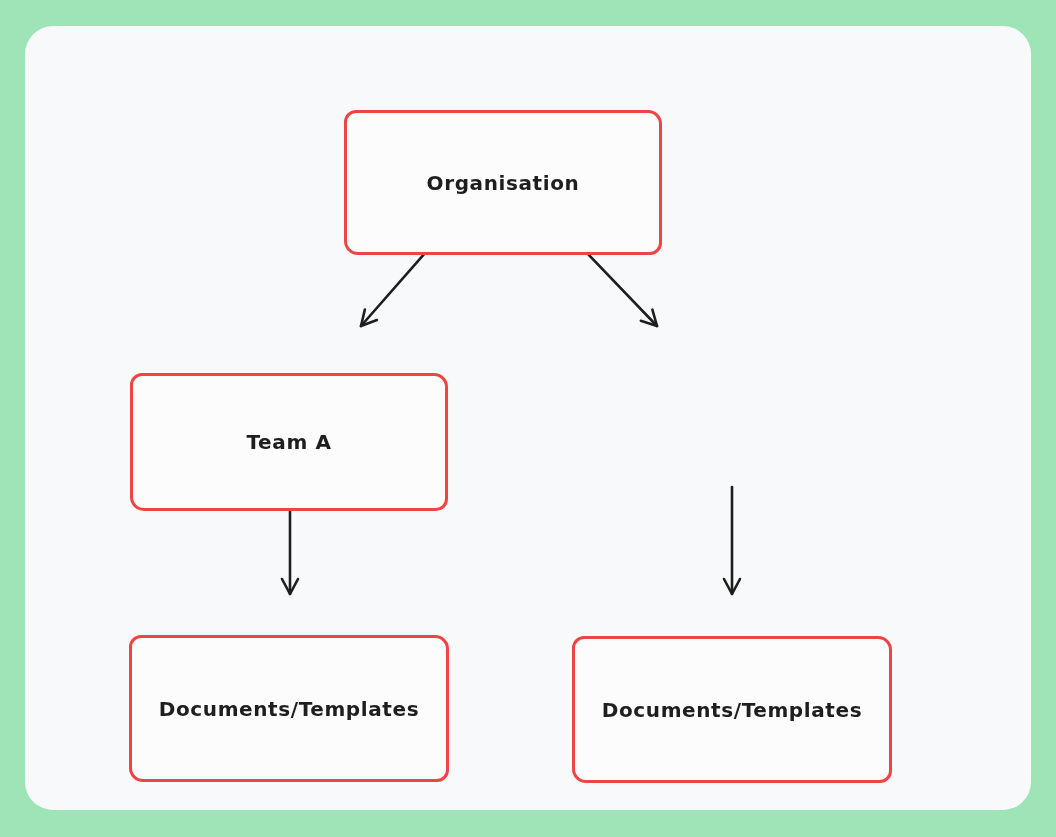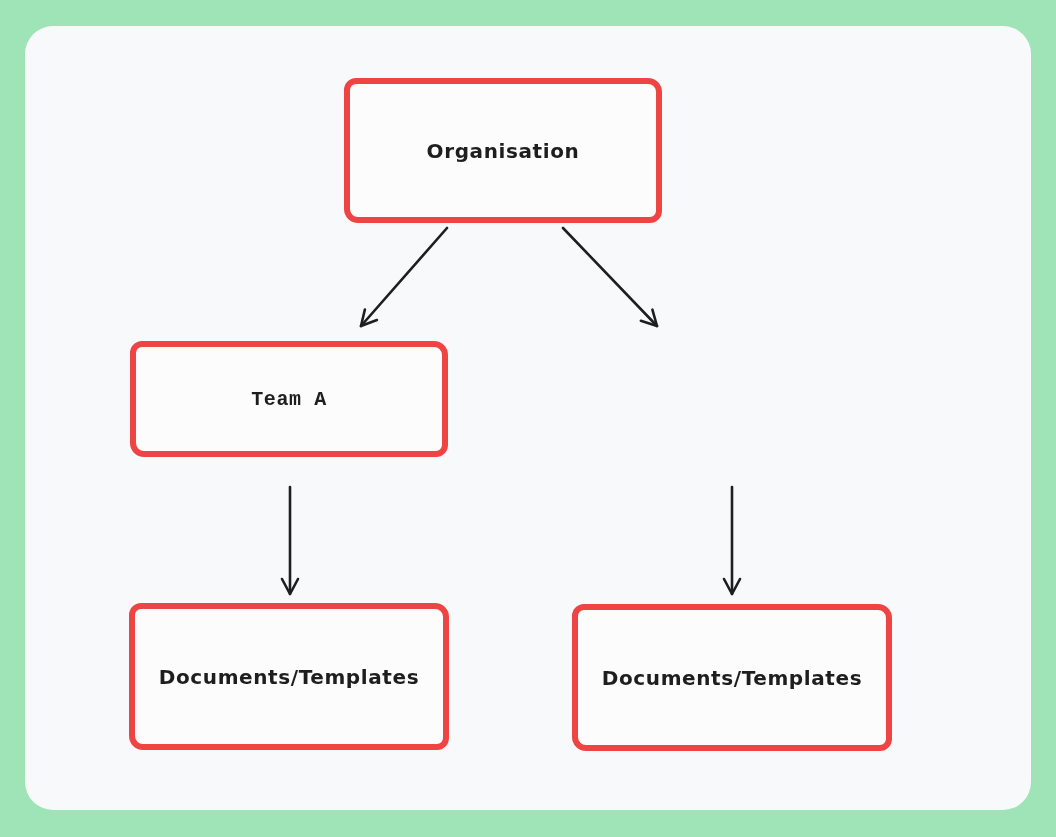--- a/index.html
+++ b/index.html
@@ -23,37 +23,38 @@
     background: #f8f9fb;
     border-radius: 28px;
   }
   .stage {
     position: absolute;
     inset: 0;
   }
   .node {
     position: absolute;
     background: #fcfcfd;
-    border: 6px solid #ef4444;
+    border: 3px solid #ef4444;
     border-radius: 12px 14px 12px 14px;
     display: flex;
     align-items: center;
     justify-content: center;
     box-sizing: border-box;
     cursor: pointer;
+    margin-top: 32px;
   }
   .node .label {
     font-size: 20px;
     font-weight: 700;
     letter-spacing: 0.6px;
     color: #1e1e1e;
     white-space: nowrap;
   }
   #node-organisation { left: 344px; top: 78px;  width: 318px; height: 145px; }
-  #node-team-a       { left: 130px; top: 341px; width: 318px; height: 116px; font-family: Liberation Mono, monospace; }
+  #node-team-a       { left: 130px; top: 341px; width: 318px; height: 138px; }
   #node-team-b       { left: 572px; top: 341px; width: 318px; height: 145px; }
   #node-docs-a       { left: 129px; top: 603px; width: 320px; height: 147px; }
   #node-docs-b       { left: 572px; top: 604px; width: 320px; height: 147px; }
   svg.edges {
     position: absolute;
     inset: 0;
     width: 1056px;
     height: 837px;
     pointer-events: none;
   }

